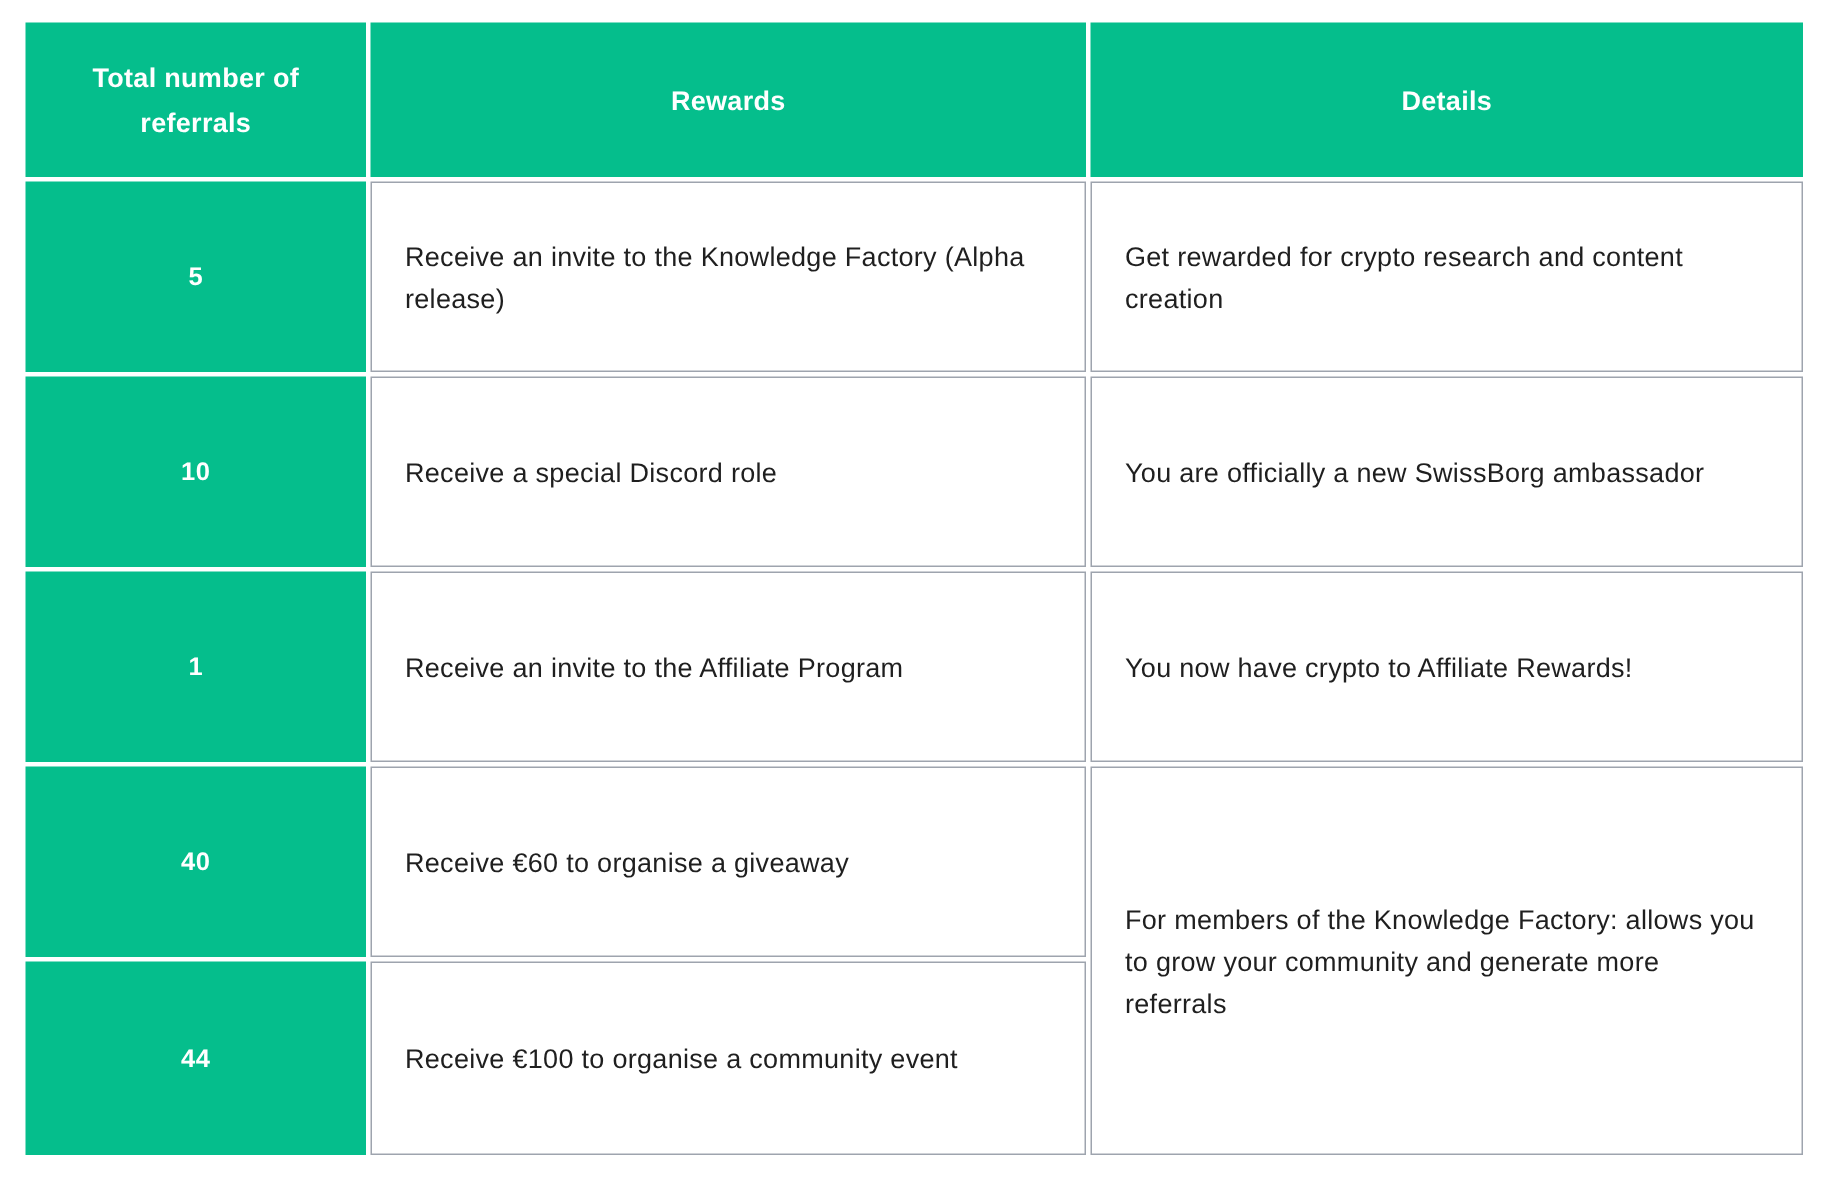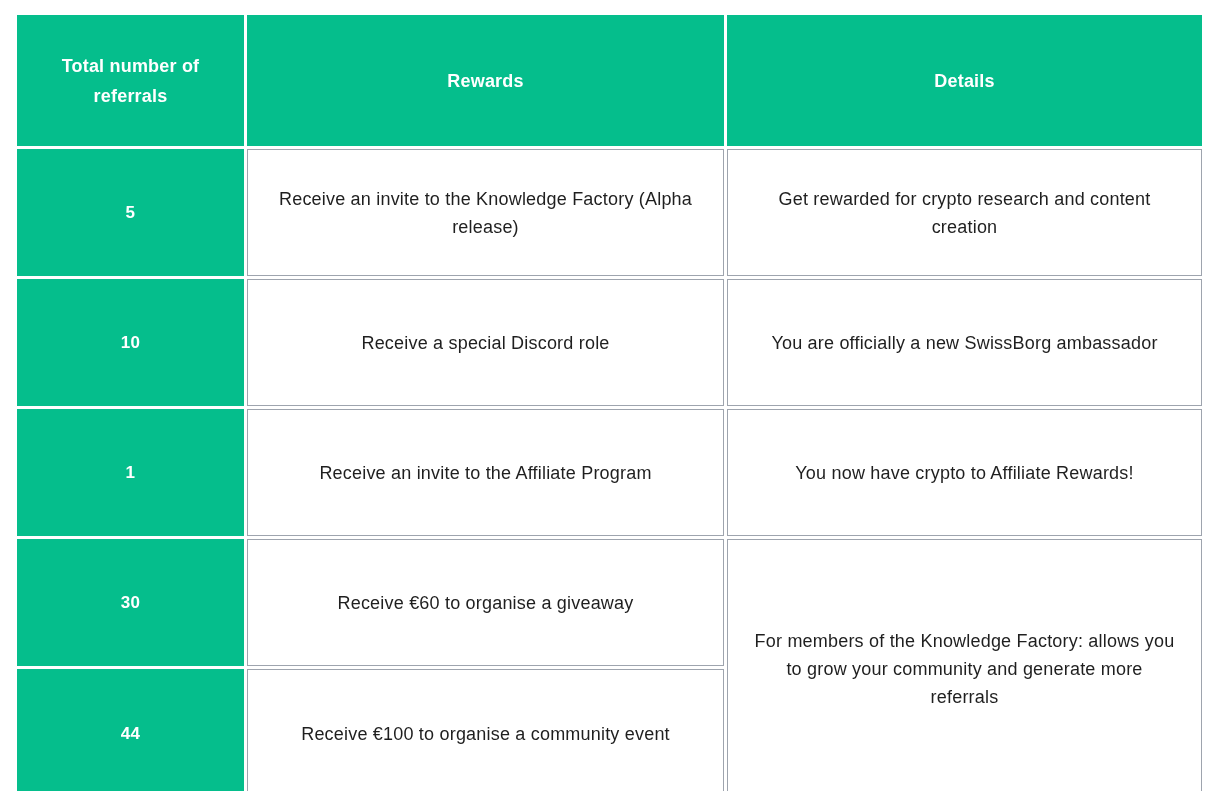--- a/index.html
+++ b/index.html
@@ -26,37 +26,36 @@
   col.c-details   { width: 475px; }
 
   th.green-cell, td.green-cell {
     background: var(--green);
     border: none;
     text-align: center;
     vertical-align: middle;
     color: #ffffff;
     font-weight: 700;
   }
-  thead tr { height: 131px; }
+  thead tr { height: 103px; }
   th.green-cell {
     font-size: 18px;
     line-height: 30px;
     padding: 0 30px;
     letter-spacing: 0.2px;
   }
   tbody tr { height: 127px; }
   tbody tr.last { height: 129px; }
   td.green-cell { font-size: 17px; letter-spacing: 0.3px; }
   td.white-cell {
     background: #ffffff;
     border: 1px solid var(--border-gray);
     color: var(--body-text);
     font-size: 18px;
     line-height: 28px;
-    text-align: center;
     vertical-align: middle;
     padding: 22px 22px;
     letter-spacing: 0.2px;
   }
 </style>
 </head>
 <body>
 
 <table class="rewards">
   <colgroup>
@@ -81,21 +80,21 @@
       <td class="green-cell">10</td>
       <td class="white-cell">Receive a special Discord role</td>
       <td class="white-cell">You are officially a new SwissBorg ambassador</td>
     </tr>
     <tr>
       <td class="green-cell">1</td>
       <td class="white-cell">Receive an invite to the Affiliate Program</td>
       <td class="white-cell">You now have crypto to Affiliate Rewards!</td>
     </tr>
     <tr>
-      <td class="green-cell">30</td>
+      <td class="green-cell">40</td>
       <td class="white-cell">Receive €60 to organise a giveaway</td>
       <td class="white-cell" rowspan="2">For members of the Knowledge Factory: allows you to grow your community and generate more referrals</td>
     </tr>
     <tr class="last">
       <td class="green-cell">44</td>
       <td class="white-cell">Receive €100 to organise a community event</td>
     </tr>
   </tbody>
 </table>
 

